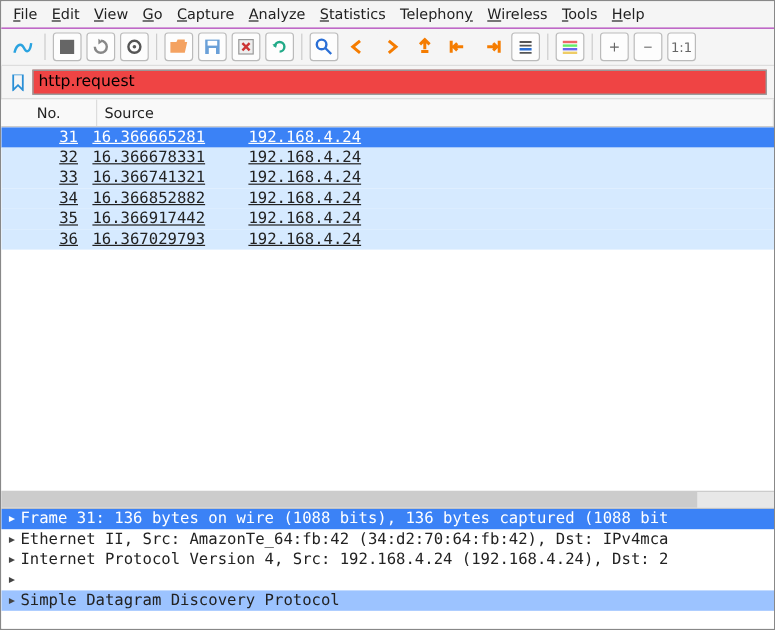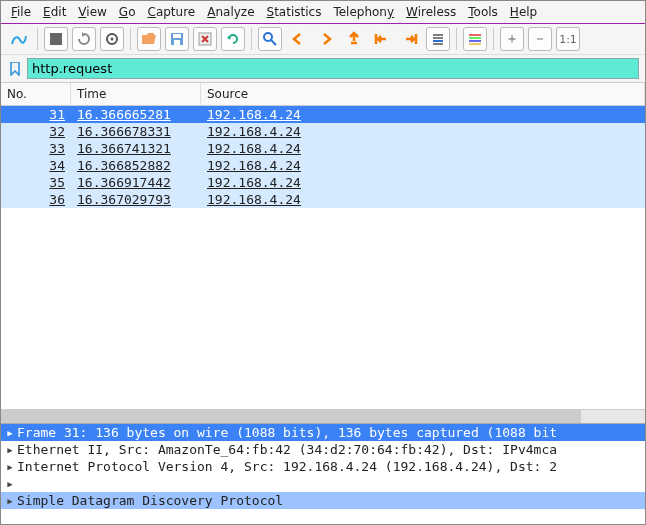--- a/index.html
+++ b/index.html
@@ -8,25 +8,25 @@
   .menu-bar { display: flex; gap: 12px; padding: 4px 10px; background: #f5f5f5; border-bottom: 1px solid #a21caf; }
   .menu-item { cursor: pointer; }
   .menu-item .ul { text-decoration: underline; }
   .toolbar { display: flex; align-items: center; gap: 4px; padding: 3px 6px; background: #f5f5f5; border-bottom: 1px solid #ddd; }
   .tb-btn { width: 24px; height: 24px; display: flex; align-items: center; justify-content: center; border-radius: 3px; background: #f5f5f5; font-size: 14px; cursor: pointer; }
   .tb-btn.box { border: 1px solid #bbb; background: #fdfdfd; }
   .tb-sep { width: 1px; height: 22px; background: #ccc; margin: 0 2px; }
   .tb-btn svg { pointer-events: none; }
   .filter-row { display: flex; align-items: center; padding: 3px 6px; gap: 4px; border-bottom: 1px solid #ccc; }
   .filter-prefix { width: 16px; height: 18px; display: flex; align-items: center; justify-content: center; color: #1a6; font-size: 12px; }
-  .filter-input { flex: 1; border: 1px solid #8aa; background: #5eead4; padding: 2px 4px; font-family: inherit; font-size: 13px; outline: none; }
+  .filter-input { flex: 1; border: 1px solid #8aa; background: #ef4444; padding: 2px 4px; font-family: inherit; font-size: 13px; outline: none; }
   .pkt-list { flex: 1 1 60%; display: flex; flex-direction: column; background: #fff; border-bottom: 1px solid #aaa; min-height: 0; }
   .pkt-header { display: flex; background: #f9f9f9; border-bottom: 1px solid #ccc; }
   .pkt-header .col { padding: 4px 6px; border-right: 1px solid #ddd; font-weight: normal; }
-  .col-no { width: 70px; text-align: left; }
+  .col-no { width: 80px; text-align: center; }
   .col-time { width: 130px; }
   .col-source { flex: 1; }
   .pkt-body { flex: 1; overflow: auto; font-family: "DejaVu Sans Mono", "Liberation Mono", monospace; font-size: 13px; position: relative; }
   .pkt-row { display: flex; padding: 0; text-decoration: underline; }
   .pkt-row .cell { padding: 1px 6px; }
   .pkt-row .col-no { width: 70px; text-align: right; }
   .pkt-row .col-time { width: 130px; }
   .pkt-row .col-source { flex: 1; }
   .pkt-row.bg-blue { background: #d6eaff; }
   .pkt-row.selected { background: #3b82f6 !important; color: #fff; }
@@ -166,21 +166,20 @@
     <svg width="10" height="14" viewBox="0 0 10 14">
         <path d="M1 0 L9 0 L9 13 L5 9 L1 13 Z" fill="none" stroke="#2a8fd6" stroke-width="1.5"></path>
       </svg>
   </div>
   <input class="filter-input" type="text" value="http.request" style="">
 </div>
 
 <div class="pkt-list">
   <div class="pkt-header">
     <div class="col col-no">No.</div>
-    <div class="col col-time">Time</div>
     <div class="col col-source">Source</div>
   </div>
   <div class="pkt-body" id="pkt-body">
       <div class="pkt-row bg-blue selected">
         <div class="cell col-no">31</div>
         <div class="cell col-time">16.366665281</div>
         <div class="cell col-source">192.168.4.24</div>
       </div>
       <div class="pkt-row bg-blue">
         <div class="cell col-no">32</div>

